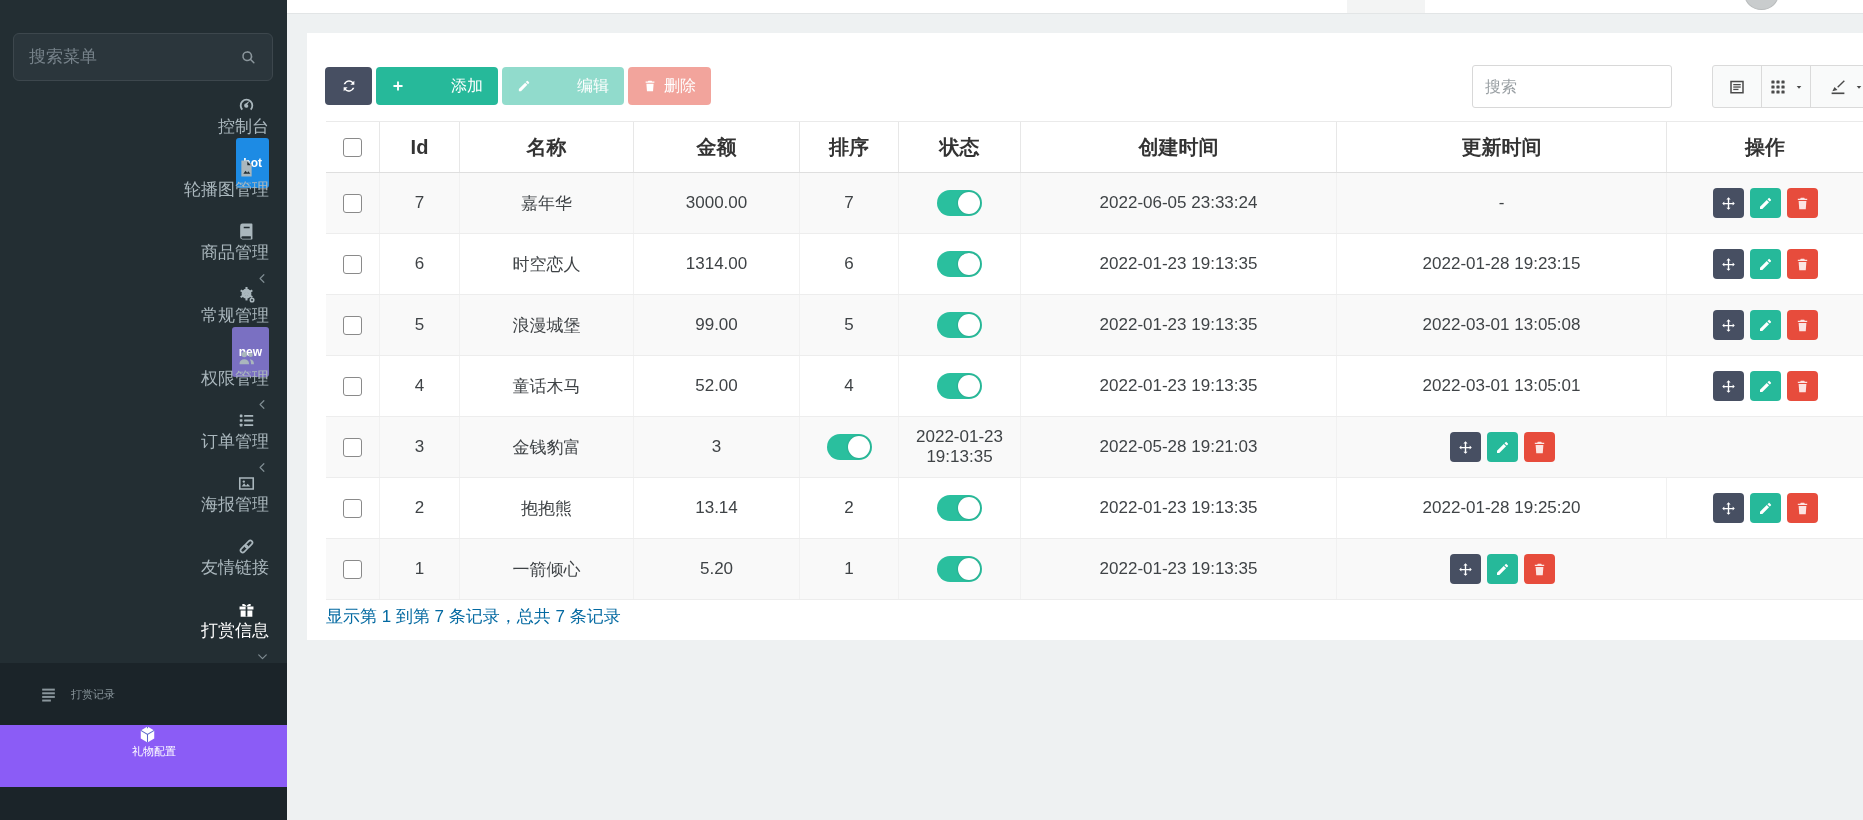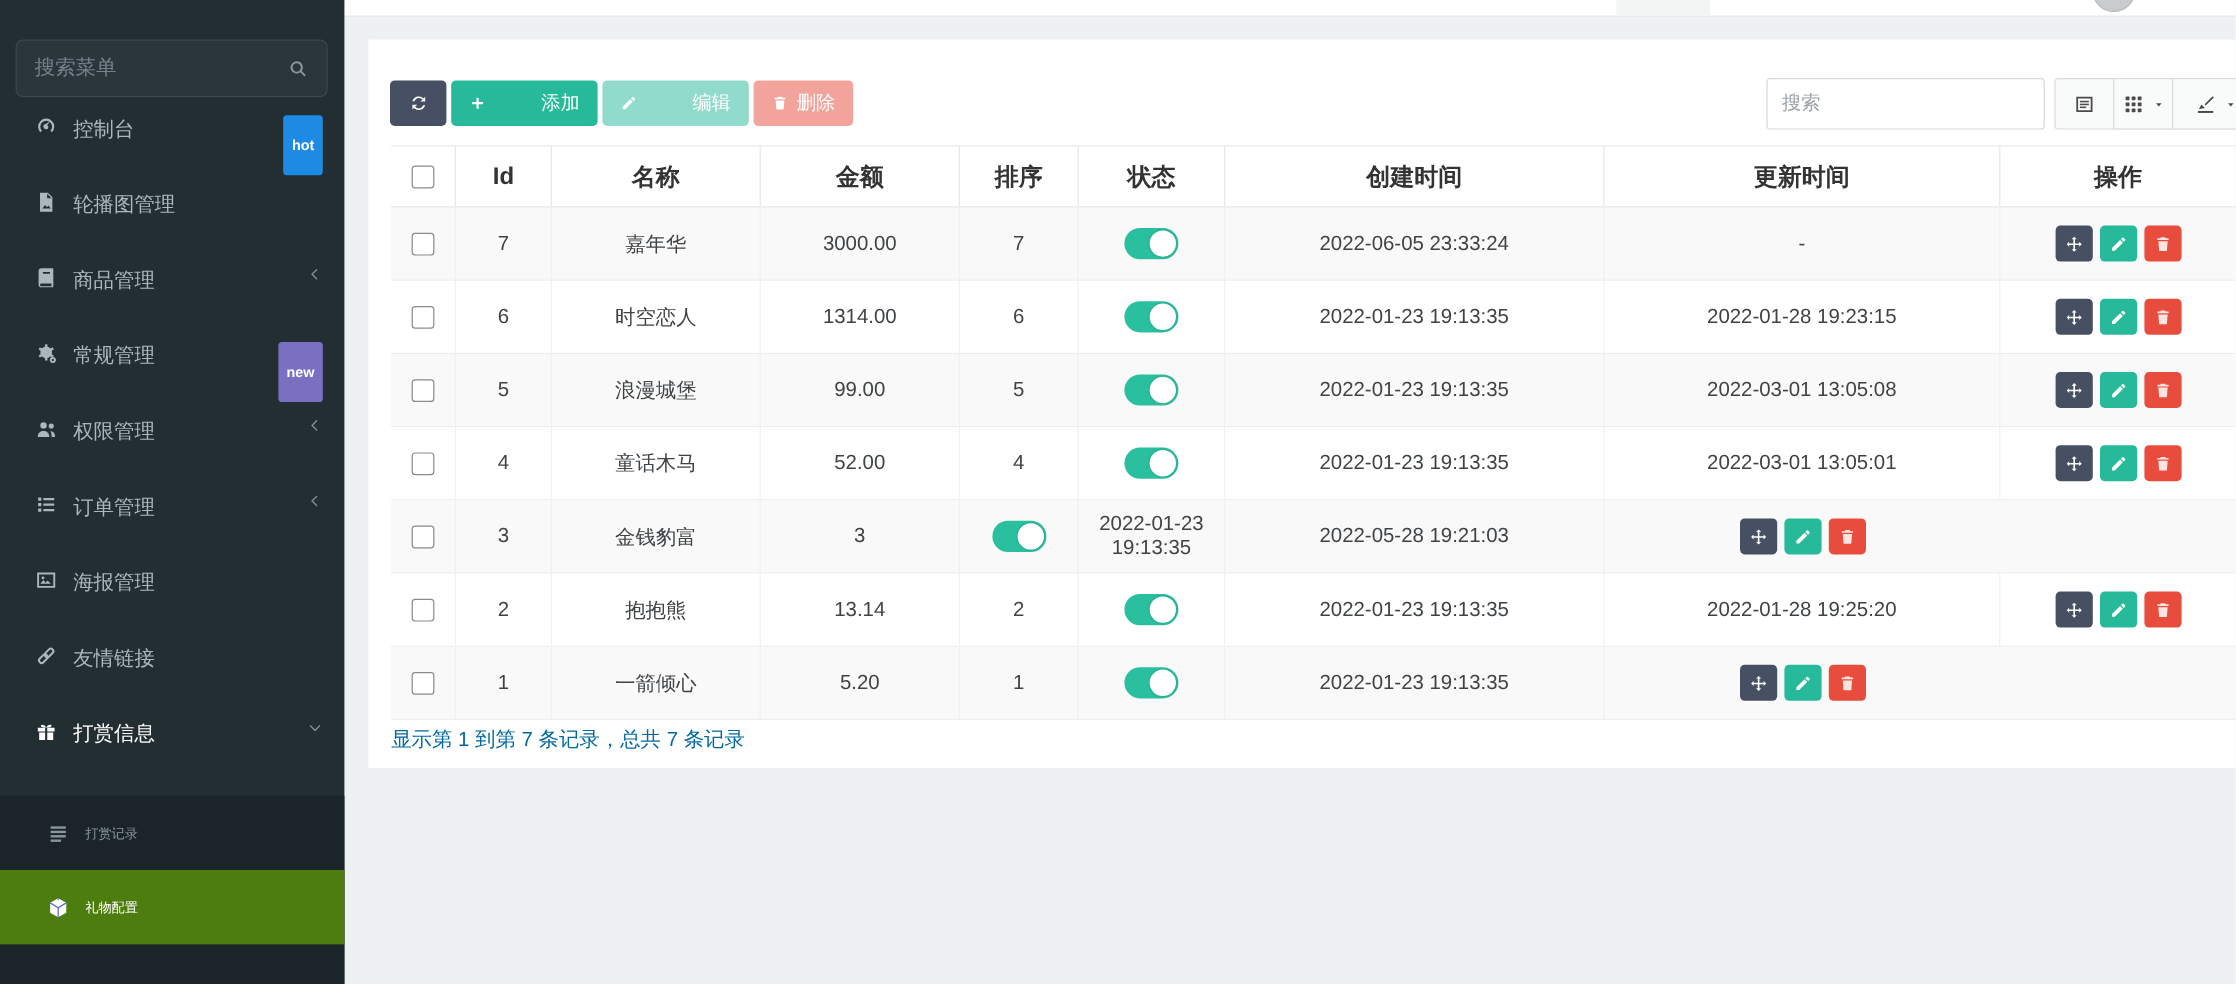--- a/index.html
+++ b/index.html
@@ -22,49 +22,49 @@
   
   .sidebar{position:absolute;left:0;top:0;width:287px;height:820px;background:#232e33;z-index:5;}
   .side-search{position:absolute;left:13px;top:33px;width:260px;height:48px;box-sizing:border-box;
     background:#2b363c;border:1px solid #3d474d;border-radius:6px;display:flex;align-items:center;}
   .side-search input{flex:1;min-width:0;background:transparent;border:none;outline:none;
     color:#cfd6da;font-size:17px;padding:0 0 0 15px;font-family:inherit;}
   .side-search input::placeholder{color:#76828a;}
   .side-search .sicon{width:17px;height:17px;margin:0 15px;color:#8b969c;flex:none;}
 
   .menu{position:absolute;top:96px;left:0;right:0;bottom:0;}
-  .menu-item{height:63px;display:flex;align-items:flex-start;padding:0 18px 0 29px;
-    color:#aab7bd;font-size:17px;cursor:pointer;}
+  .menu-item{height:63px;display:flex;align-items:flex-end;padding:0 18px 0 29px;
+    color:#aab7bd;font-size:17px;cursor:pointer;flex-direction:column;}
   .menu-item .micon{width:19px;height:19px;margin-right:13px;flex:none;}
   .menu-item .label{flex:1;}
   .menu-item.open{color:#ffffff;}
   .badge{font-size:12px;font-weight:bold;color:#fff;padding:18px 7px;border-radius:3px;line-height:1.2;}
   .chev{width:13px;height:13px;color:#7f8c92;flex:none;}
 
   .submenu{position:absolute;left:0;right:0;top:663px;bottom:-40px;background:#1b2429;}
   .sub-item{height:62px;display:flex;align-items:center;padding:0 18px 0 39px;
     color:#8a969c;font-size:11px;cursor:pointer;}
   .sub-item .micon{width:19px;height:19px;margin-right:13px;flex:none;}
-  .sub-item.active{background:#4d7c0f;color:#ffffff;}
+  .sub-item.active{background:#8b5cf6;color:#ffffff;flex-direction:column;}
   .sub-item.partial{height:32px;}
 
   
   .panel{position:absolute;left:307px;top:33px;width:1556px;height:607px;background:#ffffff;}
 
   .toolbar-left{position:absolute;left:18px;top:34px;display:flex;gap:4px;}
   .btn{display:inline-flex;align-items:center;justify-content:center;gap:7px;height:38px;
     border:none;border-radius:4px;color:#fff;font-size:16px;font-family:inherit;cursor:pointer;padding:0 15px;}
   .btn .bicon{width:14px;height:14px;}
   .btn-darkslate{background:#474f62;width:47px;padding:0;}
   .btn-darkslate .bicon{width:16px;height:16px;}
   .btn-green{background:#26b99a;gap:46px;}
   .btn-red{background:#e74c3c;}
   .btn.disabled{opacity:.5;cursor:default;}
 
-  .tsearch{position:absolute;left:1165px;top:32px;width:232px;height:43px;box-sizing:border-box;
+  .tsearch{position:absolute;left:1165px;top:32px;width:200px;height:43px;box-sizing:border-box;
     border:1px solid #d8d8d8;border-radius:3px;padding:0 12px;font-size:16px;color:#555;
     font-family:inherit;outline:none;background:#fff;}
   .tsearch::placeholder{color:#9aa0a4;}
   .btn-group{position:absolute;left:1405px;top:32px;height:43px;display:flex;}
   .gbtn{box-sizing:border-box;height:43px;width:50px;border:1px solid #dadada;background:#f9fafa;
     color:#4a4a4a;display:inline-flex;align-items:center;justify-content:center;margin-left:-1px;cursor:pointer;}
   .gbtn:first-child{border-radius:3px 0 0 3px;margin-left:0;}
   .gbtn.wide{width:72px;}
   .gbtn .bicon{width:18px;height:18px;}
   .gbtn .caret{width:10px;height:10px;margin-left:7px;}

